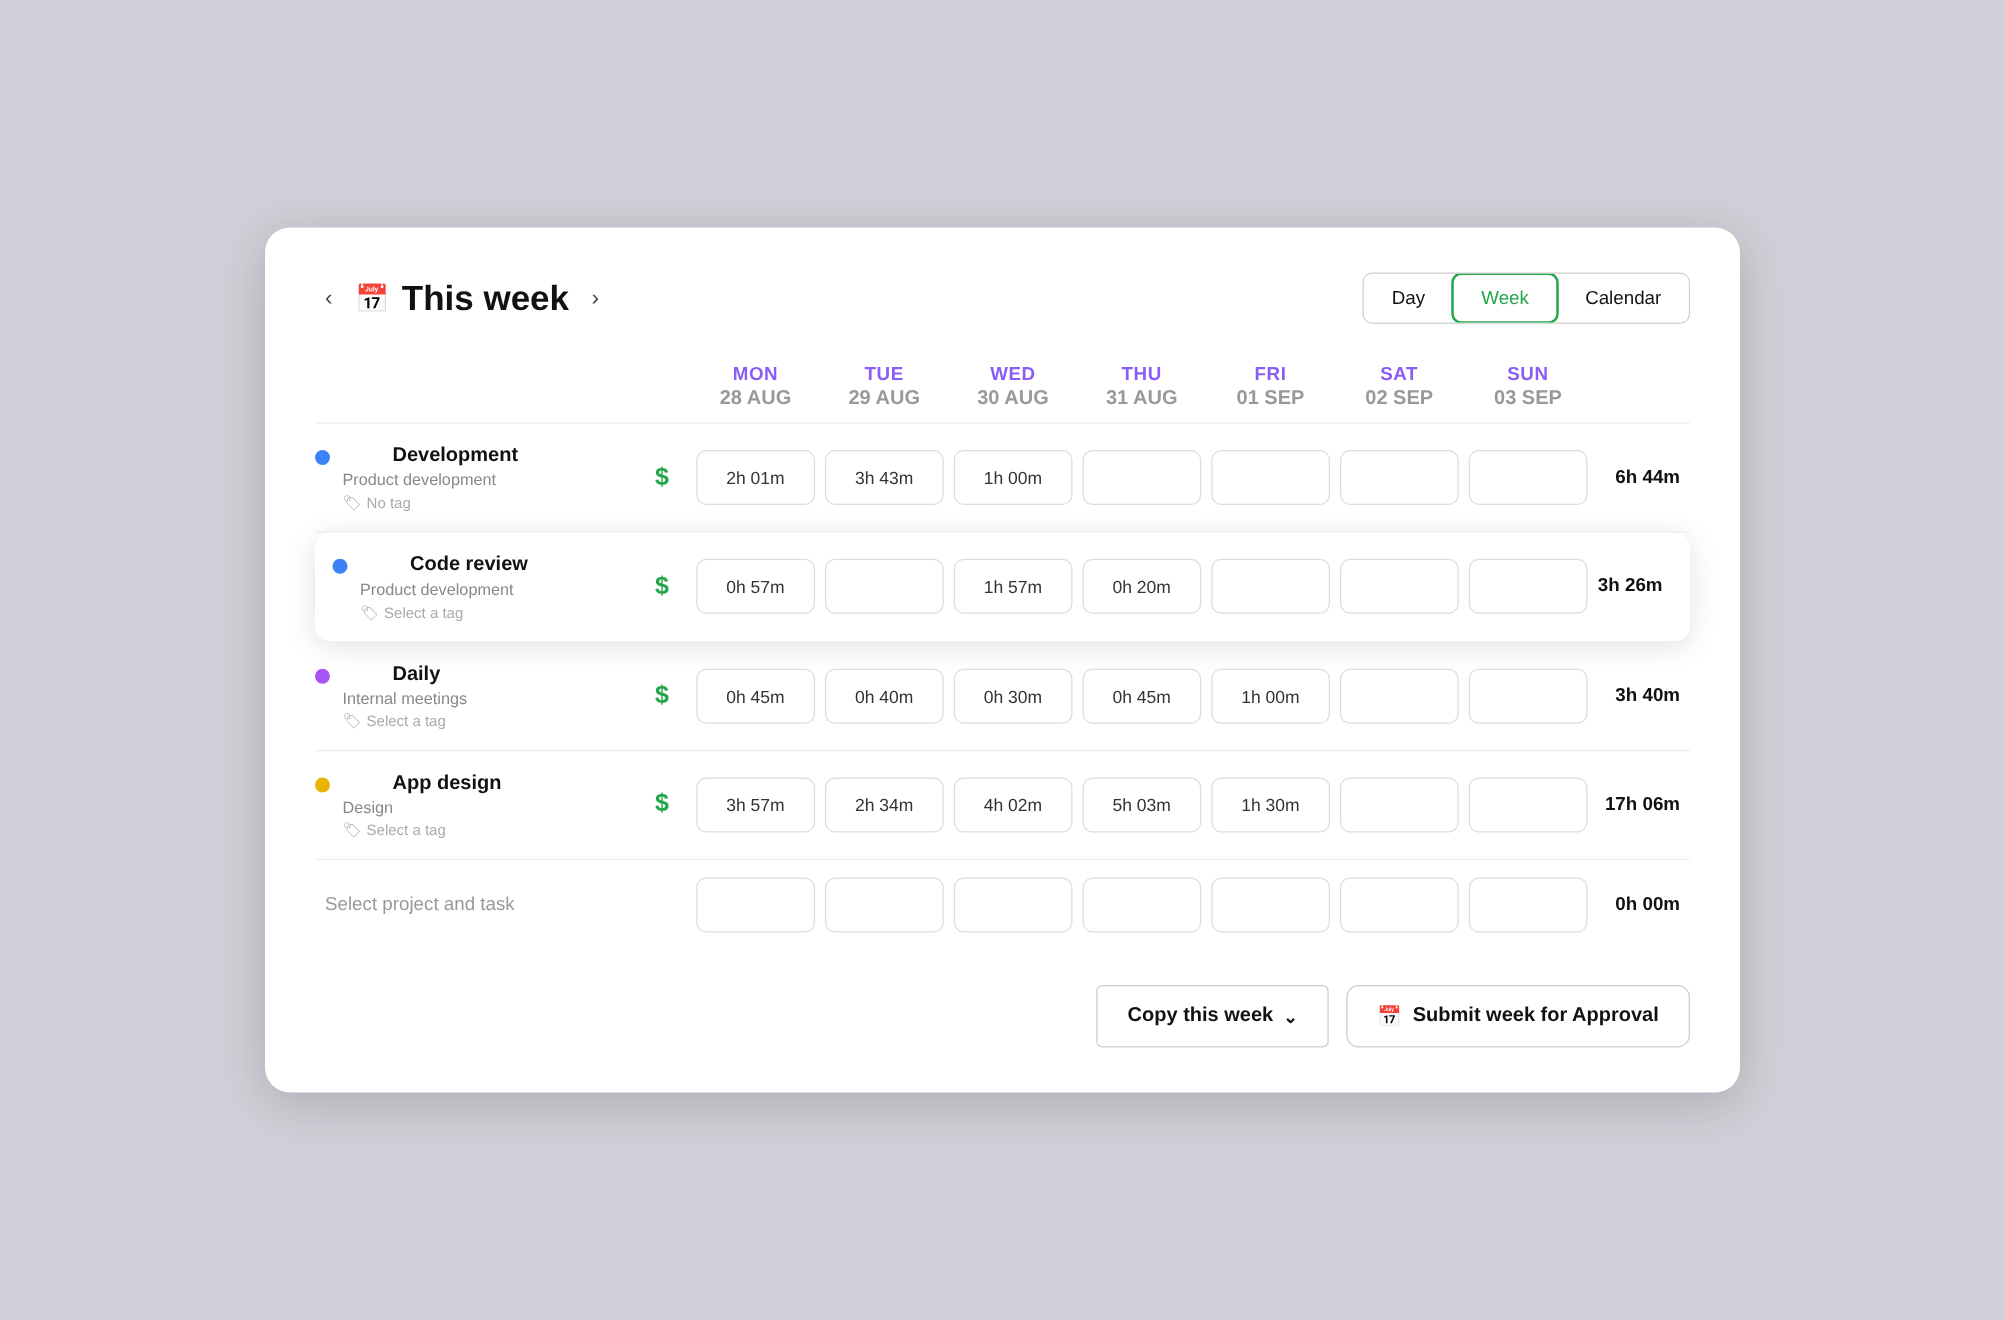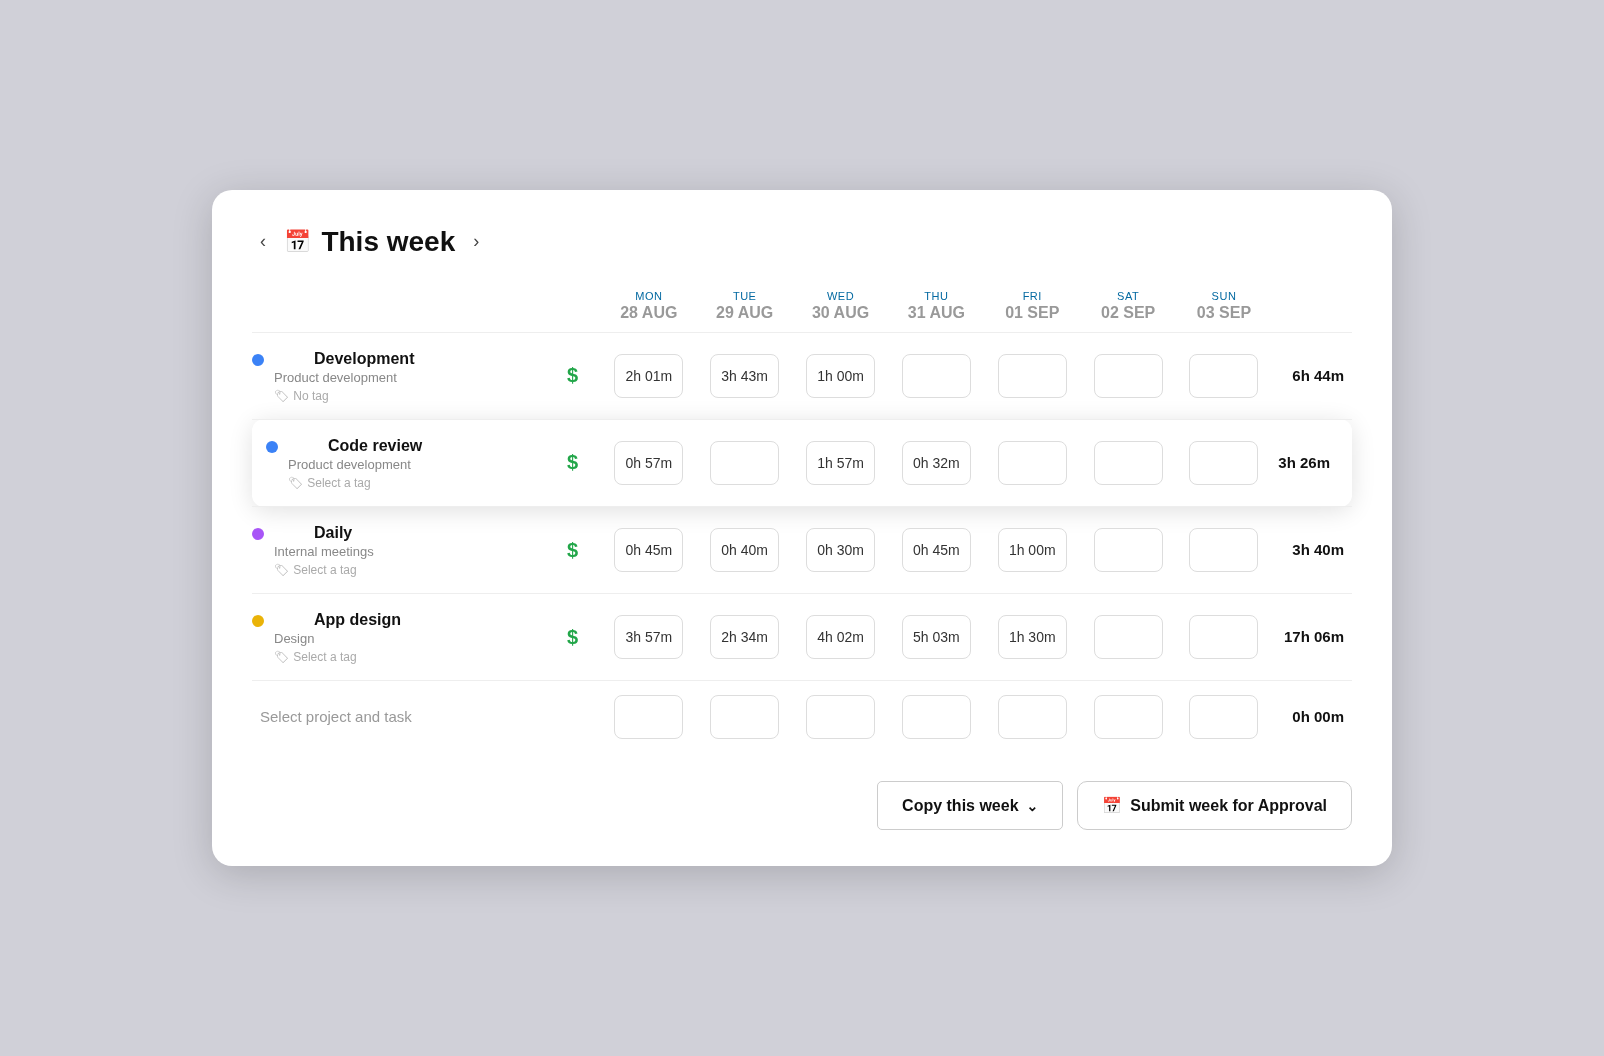--- a/index.html
+++ b/index.html
@@ -73,23 +73,23 @@
     
     .grid-table {
       width: 100%;
       border-collapse: collapse;
     }
     .day-header {
       text-align: center;
       padding-bottom: 10px;
     }
     .day-name {
-      font-size: 11px;
-      font-weight: 400;
-      color: #0369a1;
+      font-size: 15px;
+      font-weight: 700;
+      color: #8b5cf6;
       letter-spacing: 0.5px;
     }
     .day-date {
       font-size: 16px;
       color: #999;
       margin-top: 2px;
     }
     .task-info {
       display: flex;
       align-items: flex-start;
@@ -123,21 +123,21 @@
       gap: 4px;
     }
     .tag-icon { font-size: 12px; }
     .dollar-icon {
       font-size: 20px;
       color: #22a649;
       font-weight: 700;
       padding: 0 6px;
     }
     .time-input {
-      width: 69px;
+      width: 95px;
       height: 44px;
       border: 1px solid #ddd;
       border-radius: 8px;
       text-align: center;
       font-size: 14px;
       color: #333;
       font-weight: 500;
       background: #fff;
       cursor: pointer;
       display: flex;
@@ -201,20 +201,25 @@
 <body>
 
 <div class="card">
 
   <div class="header">
     <div class="header-left">
       <button class="nav-arrow">‹</button>
       <span class="calendar-icon">📅</span>
       <span class="week-title">This week</span>
       <button class="nav-arrow">›</button>
+    </div>
+    <div class="view-buttons">
+      <button class="view-btn">Day</button>
+      <button class="view-btn active">Week</button>
+      <button class="view-btn">Calendar</button>
     </div>
   </div>
 
   <table class="grid-table">
     <colgroup>
       <col style="width:310px">
       <col style="width:40px">
       <col style="width:96px">
       <col style="width:96px">
       <col style="width:96px">
@@ -316,21 +321,21 @@
           <td style="border-top: 1px solid rgb(238, 238, 238); background: rgb(255, 255, 255);">
             <div class="time-input">0h 57m</div>
           </td>
           <td style="border-top: 1px solid rgb(238, 238, 238); background: rgb(255, 255, 255);">
             <div class="time-input empty"></div>
           </td>
           <td style="border-top: 1px solid rgb(238, 238, 238); background: rgb(255, 255, 255);">
             <div class="time-input">1h 57m</div>
           </td>
           <td style="border-top: 1px solid rgb(238, 238, 238); background: rgb(255, 255, 255);">
-            <div class="time-input">0h 32m</div>
+            <div class="time-input">0h 20m</div>
           </td>
           <td style="border-top: 1px solid rgb(238, 238, 238); background: rgb(255, 255, 255);">
             <div class="time-input empty"></div>
           </td>
           <td style="border-top: 1px solid rgb(238, 238, 238); background: rgb(255, 255, 255);">
             <div class="time-input empty"></div>
           </td>
           <td style="border-top: 1px solid rgb(238, 238, 238); background: rgb(255, 255, 255);">
             <div class="time-input empty"></div>
           </td>

